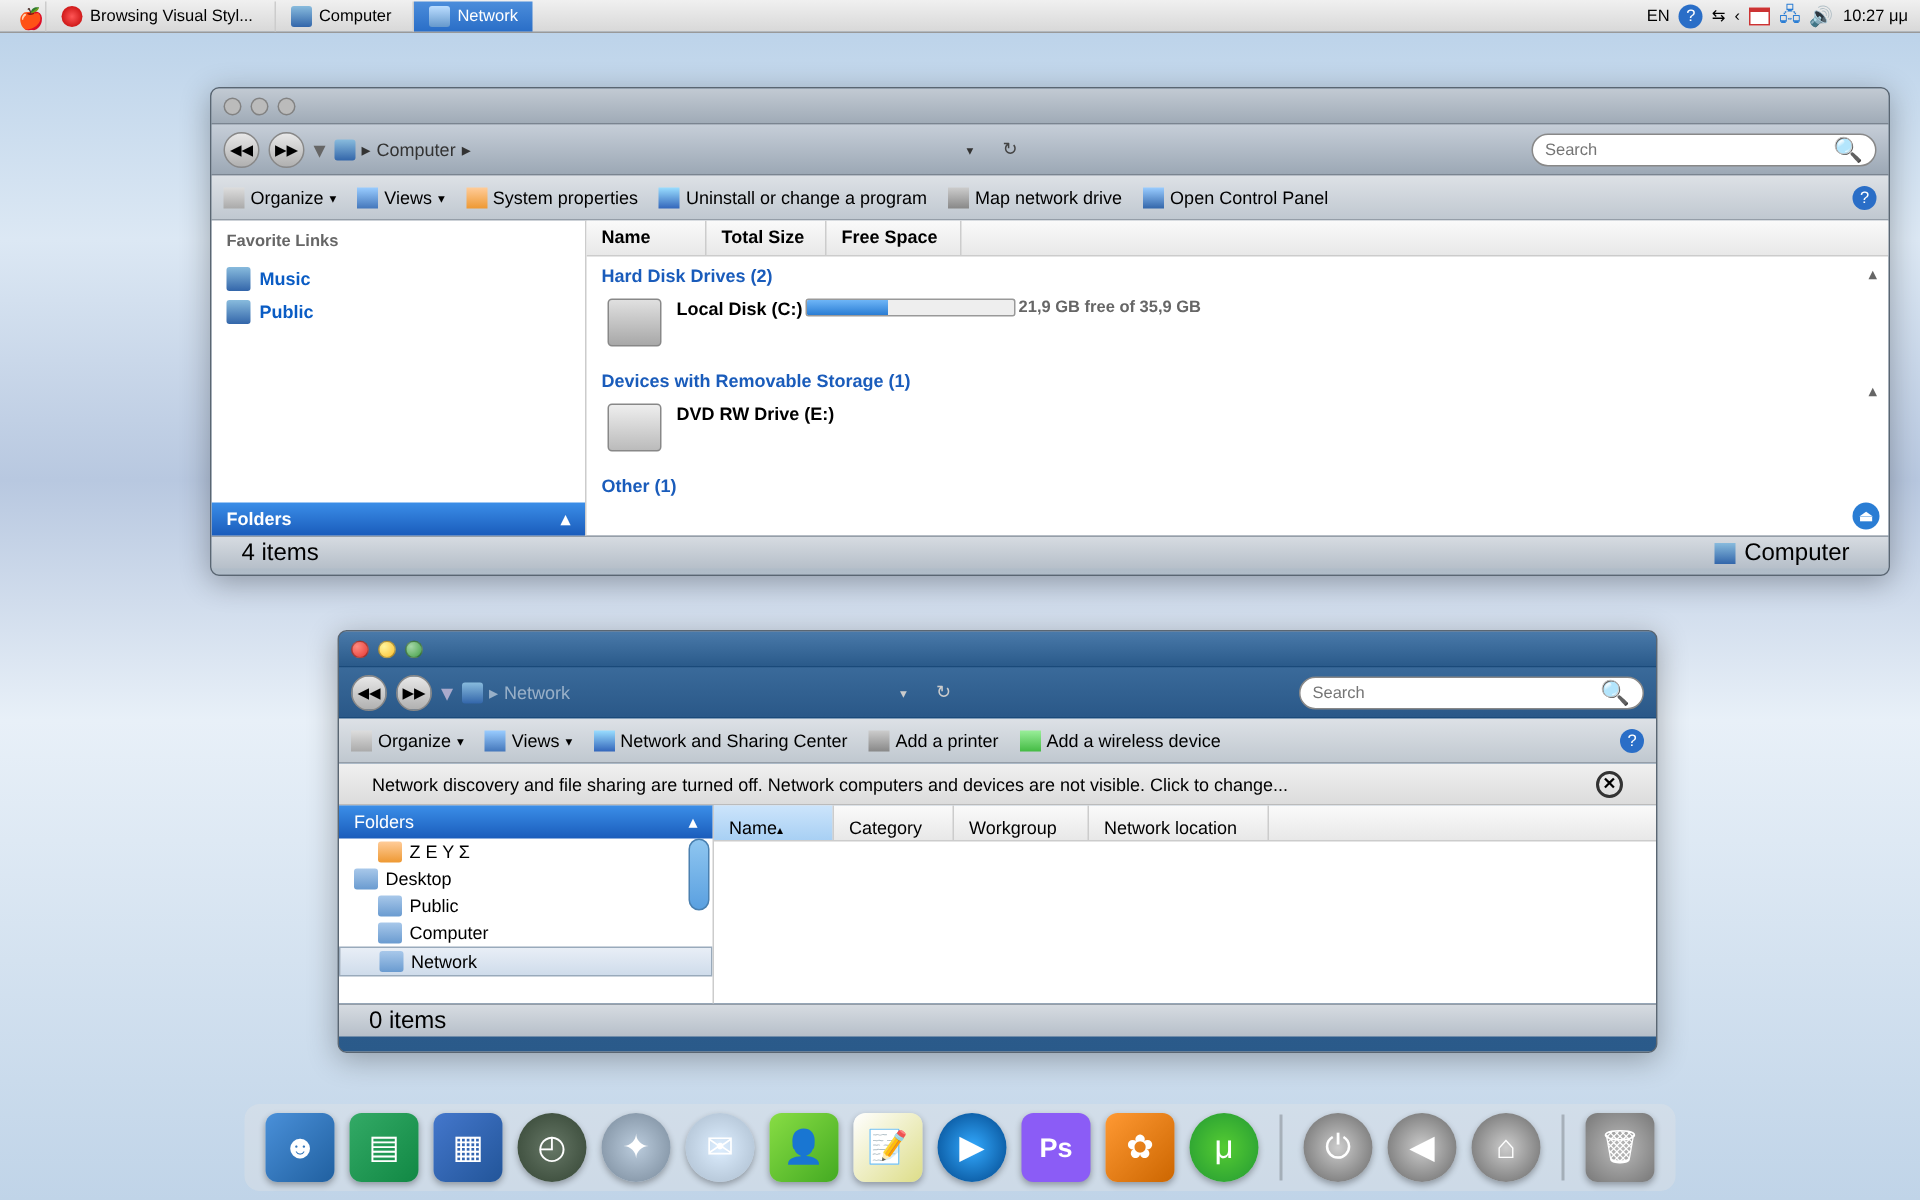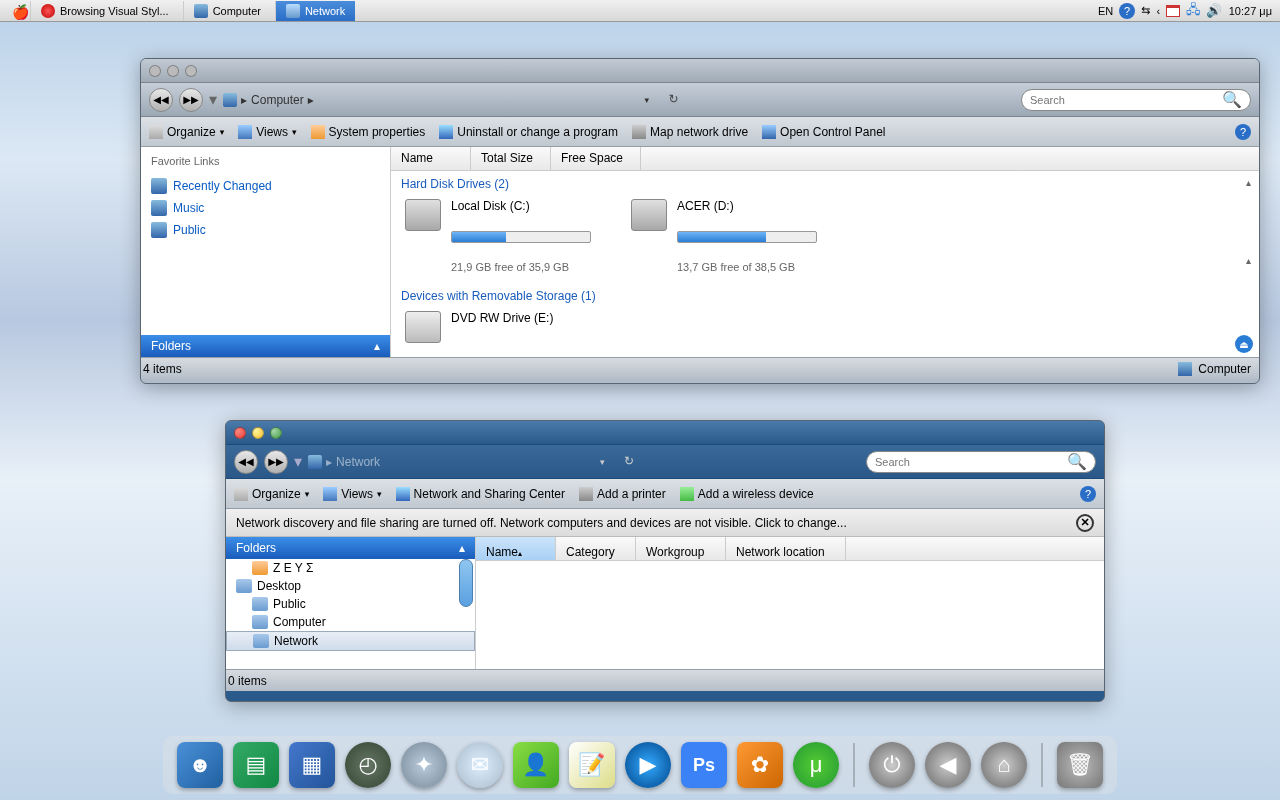--- a/index.html
+++ b/index.html
@@ -30,45 +30,45 @@
 .breadcrumb.dim { color: rgba(255,255,255,0.5); }
 .searchbox { margin-left: auto; width: 230px; height: 22px; border-radius: 11px; background: #fff; border: 1px solid #888; display: flex; align-items: center; padding: 0 8px; }
 .searchbox input { border: none; outline: none; width: 100%; font-size: 11px; background: transparent; }
 .refresh-icn { width:16px; height:16px; font-size:12px; color:#444; margin-right:6px; }
 .chev-down { width:12px; color:#333; font-size:9px; margin-right:6px; }
 
 .toolbar { height: 30px; background: linear-gradient(to bottom, #dde1e6, #c0c8d0); border-bottom: 1px solid #959ea8; display: flex; align-items: center; padding: 0 8px; gap: 14px; font-size: 12px; }
 .tbitem { display: flex; align-items: center; gap: 4px; }
 .help-icon { margin-left: auto; width:16px; height:16px; border-radius:50%; background:#2a6ec7; color:#fff; font-size:11px; display:flex; align-items:center; justify-content:center; }
 
-.body1 { display: flex; height: 210px; background: #fff; }
+.body1 { display: flex; height: 210px; background: #fff; font-weight: bold; }
 .sidebar { width: 250px; border-right: 1px solid #ccc; display: flex; flex-direction: column; font-size: 12px; }
 .sidebar-hdr { padding: 8px 10px; color: #666; font-size: 11px; }
 .favlink { display: flex; align-items: center; gap: 6px; padding: 3px 10px; color: #0a5cc4; }
 .favicn { width:16px; height:16px; background: linear-gradient(#8bd, #36a); border-radius:2px; }
 .folders-bar { margin-top: auto; height: 22px; background: linear-gradient(to bottom, #3b8ee8, #1a5cbb); color: #fff; display: flex; align-items: center; padding: 0 10px; font-size: 12px; justify-content: space-between; }
 
 .main { flex: 1; position: relative; overflow: hidden; }
 .columns { height: 24px; display: flex; border-bottom: 1px solid #ccc; background: linear-gradient(to bottom,#fafafa,#e8e8e8); font-size: 12px; }
 .col { padding: 4px 10px; border-right: 1px solid #ccc; }
 .section-hdr { padding: 6px 10px 4px; color: #1a5cbb; font-size: 12px; }
 .drives-row { display: flex; gap: 40px; padding: 4px 14px 10px; }
 .drive { display: flex; gap: 10px; align-items: flex-start; font-size: 12px; }
 .drive-icon { width: 36px; height: 32px; background: linear-gradient(#e0e0e0,#a8a8a8); border:1px solid #888; border-radius:3px; }
-.drive-info { display:flex; flex-direction:column; gap:18px; }
+.drive-info { display:flex; flex-direction:row; gap:2px; }
 .usage-bar { width: 140px; height: 12px; border:1px solid #999; background:#eee; border-radius:2px; overflow:hidden; }
 .usage-fill { height:100%; background: linear-gradient(to bottom,#6eb5f7,#2a7dd4); }
 .free-text { font-size: 11px; color:#666; }
 .collapse-arr { position:absolute; right:8px; font-size:10px; color:#666; }
 .eject { position:absolute; right:6px; bottom:4px; width:18px; height:18px; border-radius:50%; background:#2a7dd4; color:#fff; font-size:10px; display:flex; align-items:center; justify-content:center; }
 
-.statusbar { height: 22px; background: linear-gradient(to bottom,#d6dbe1,#b6bfc9); border-top:1px solid #959ea8; display:flex; align-items:center; padding:0 2px; font-size:12px; }
+.statusbar { height: 22px; background: linear-gradient(to bottom,#d6dbe1,#b6bfc9); border-top:1px solid #959ea8; display:flex; align-items:center; padding:0 20px; font-size:16px; }
 .statusright { margin-left:auto; display:flex; align-items:center; gap:6px; padding-right:6px; }
 
-.infobar { height: 28px; background: linear-gradient(to bottom,#f0f0f0,#dcdcdc); border-bottom:1px solid #bbb; display:flex; align-items:center; padding:0 10px; font-size:12px; }
+.infobar { height: 28px; background: linear-gradient(to bottom,#f0f0f0,#dcdcdc); border-bottom:1px solid #bbb; display:flex; align-items:center; padding:0 22px; font-size:12px; }
 .close-x { margin-left:auto; width:18px; height:18px; border:2px solid #333; border-radius:50%; display:flex; align-items:center; justify-content:center; font-size:11px; font-weight:bold; }
 
 .body2 { display:flex; height:132px; background:#fff; }
 .sidebar2 { width:250px; border-right:1px solid #ccc; display:flex; flex-direction:column; font-size:12px; }
 .folders-bar2 { height: 22px; background: linear-gradient(to bottom, #3b8ee8, #1a5cbb); color: #fff; display:flex; align-items:center; padding:0 10px; justify-content:space-between; }
 .tree { overflow-y:auto; flex:1; }
 .tree-item { display:flex; align-items:center; gap:5px; padding:2px 8px; }
 .tree-item.sel { background: linear-gradient(to bottom,#e8eef6,#cfdceb); border:1px solid #9ab; }
 .tree-icon { width:16px; height:14px; background: linear-gradient(#a8c8ea,#6a9bd0); border-radius:2px; }
 .scroll-thumb { position:absolute; right:2px; top:22px; width:14px; height:48px; background: linear-gradient(to bottom,#8fc6f0,#5aa0e0); border-radius:7px; border:1px solid #4a80b0; }
@@ -165,24 +165,20 @@
         <span class="tinyicon" style="background:linear-gradient(#9cf,#36a)"></span>
         <span>Open Control Panel</span>
       </div>
     <div class="help-icon">?</div>
   </div>
   <div class="body1">
     <div class="sidebar">
       <div class="sidebar-hdr">Favorite Links</div>
       <div class="favlink">
           <span class="favicn"></span>
-          <span>Recently Changed</span>
-        </div>
-      <div class="favlink">
-          <span class="favicn"></span>
           <span>Music</span>
         </div>
       <div class="favlink">
           <span class="favicn"></span>
           <span>Public</span>
         </div>
       <div class="folders-bar">
           <span>Folders</span>
           <span>▴</span>
         </div>
@@ -198,30 +194,20 @@
         <div class="drive">
           <div class="drive-icon"></div>
           <div class="drive-info">
             <span>Local Disk (C:)</span>
             <div class="usage-bar">
                 <div class="usage-fill" style="width:39%"></div>
               </div>
             <span class="free-text">21,9 GB free of 35,9 GB</span>
           </div>
         </div>
-        <div class="drive">
-          <div class="drive-icon"></div>
-          <div class="drive-info">
-            <span>ACER (D:)</span>
-            <div class="usage-bar">
-                <div class="usage-fill" style="width:64%"></div>
-              </div>
-            <span class="free-text">13,7 GB free of 38,5 GB</span>
-          </div>
-        </div>
       </div>
       <div class="section-hdr"><span>Devices with Removable Storage (1)</span><span class="collapse-arr" style="top:108px">▴</span></div>
       <div class="drives-row">
         <div class="drive">
           <div class="drive-icon" style="background:linear-gradient(#eee,#bbb)"></div>
           <div class="drive-info">
               <span>DVD RW Drive (E:)</span>
             </div>
         </div>
       </div>
@@ -338,21 +324,21 @@
 <div class="dock">
   <div class="dock-icon" style="background:linear-gradient(135deg,#4a90d9,#2060a0)">☻</div>
   <div class="dock-icon" style="background:linear-gradient(135deg,#3a6,#184)">▤</div>
   <div class="dock-icon" style="background:linear-gradient(135deg,#47c,#259)">▦</div>
   <div class="dock-icon round" style="background:radial-gradient(#676,#343)">◴</div>
   <div class="dock-icon round" style="background:radial-gradient(#bcd,#789)">✦</div>
   <div class="dock-icon round" style="background:radial-gradient(#def,#abc)">✉</div>
   <div class="dock-icon" style="background:linear-gradient(135deg,#8d4,#4a2)">👤</div>
   <div class="dock-icon" style="background:linear-gradient(135deg,#fff,#dd8)">📝</div>
   <div class="dock-icon round" style="background:radial-gradient(#3af,#048)">▶</div>
-  <div class="dock-icon" style="background:#3b82f6;font-weight:bold;font-size:18px">Ps</div>
+  <div class="dock-icon" style="background:#8b5cf6;font-weight:bold;font-size:18px">Ps</div>
   <div class="dock-icon" style="background:linear-gradient(135deg,#f93,#c60)">✿</div>
   <div class="dock-icon round" style="background:radial-gradient(#5c3,#293)">μ</div>
   <div class="dock-sep"></div>
   <div class="dock-icon round" style="background:radial-gradient(#ccc,#666)">⏻</div>
   <div class="dock-icon round" style="background:radial-gradient(#ccc,#666)">◀</div>
   <div class="dock-icon round" style="background:radial-gradient(#ccc,#666)">⌂</div>
   <div class="dock-sep"></div>
   <div class="dock-icon" style="background:radial-gradient(#bbb,#777)">🗑</div>
 </div>
 

